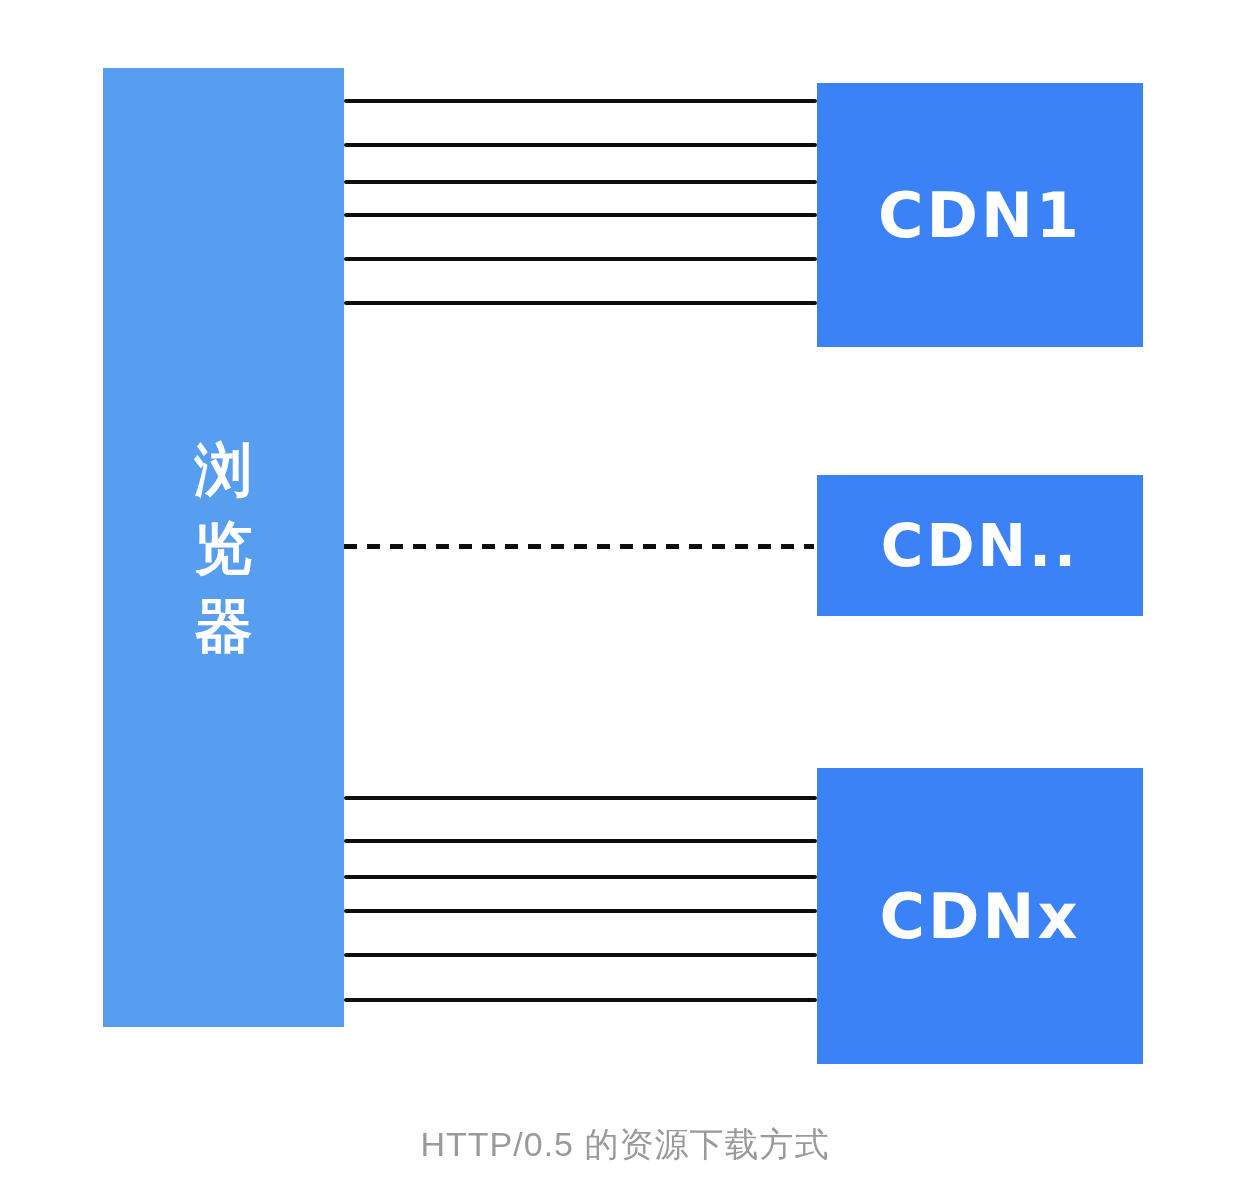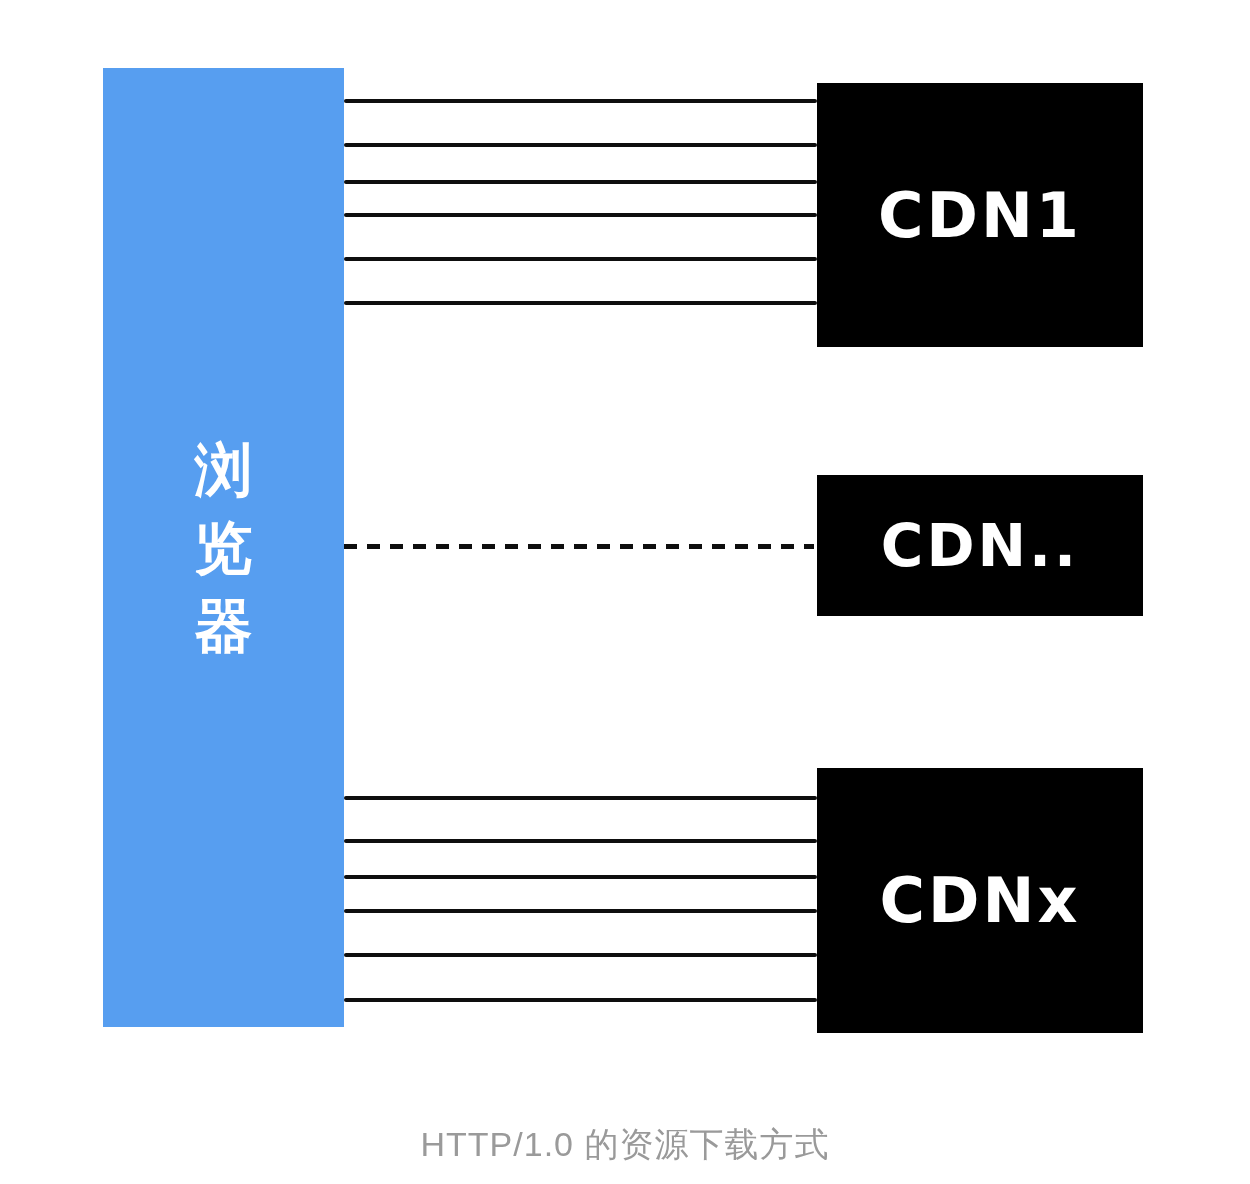--- a/index.html
+++ b/index.html
@@ -31,32 +31,32 @@
     font-size: 58px;
     font-weight: bold;
     line-height: 78px;
     text-align: center;
   }
   
   .cdn-node {
     position: absolute;
     left: 817px;
     width: 326px;
-    background: #000000;
+    background: #3b82f6;
     display: flex;
     align-items: center;
     justify-content: center;
     color: #ffffff;
     font-size: 62px;
     font-weight: bold;
     letter-spacing: 3px;
   }
   .cdn-node.cdn1 { top: 83px;  height: 264px; }
   .cdn-node.cdn-ellipsis { top: 475px; height: 141px; font-size: 58px; text-align: right; }
-  .cdn-node.cdnx { top: 768px; height: 265px; }
+  .cdn-node.cdnx { top: 768px; height: 296px; }
   
   .line {
     position: absolute;
     left: 344px;
     width: 473px;
     height: 4px;
     background: #0E0E0E;
     border-radius: 2px;
   }
   .line.l-u1 { top: 99px; }
@@ -123,15 +123,15 @@
   <div class="cdn-node cdn1">
     <span>CDN1</span>
   </div>
   <div class="cdn-node cdn-ellipsis">
     <span>CDN..</span>
   </div>
   <div class="cdn-node cdnx">
     <span>CDNx</span>
   </div>
 
-  <div class="caption">HTTP/1.0 的资源下载方式</div>
+  <div class="caption">HTTP/0.5 的资源下载方式</div>
 
 </div>
 
 </body></html>

